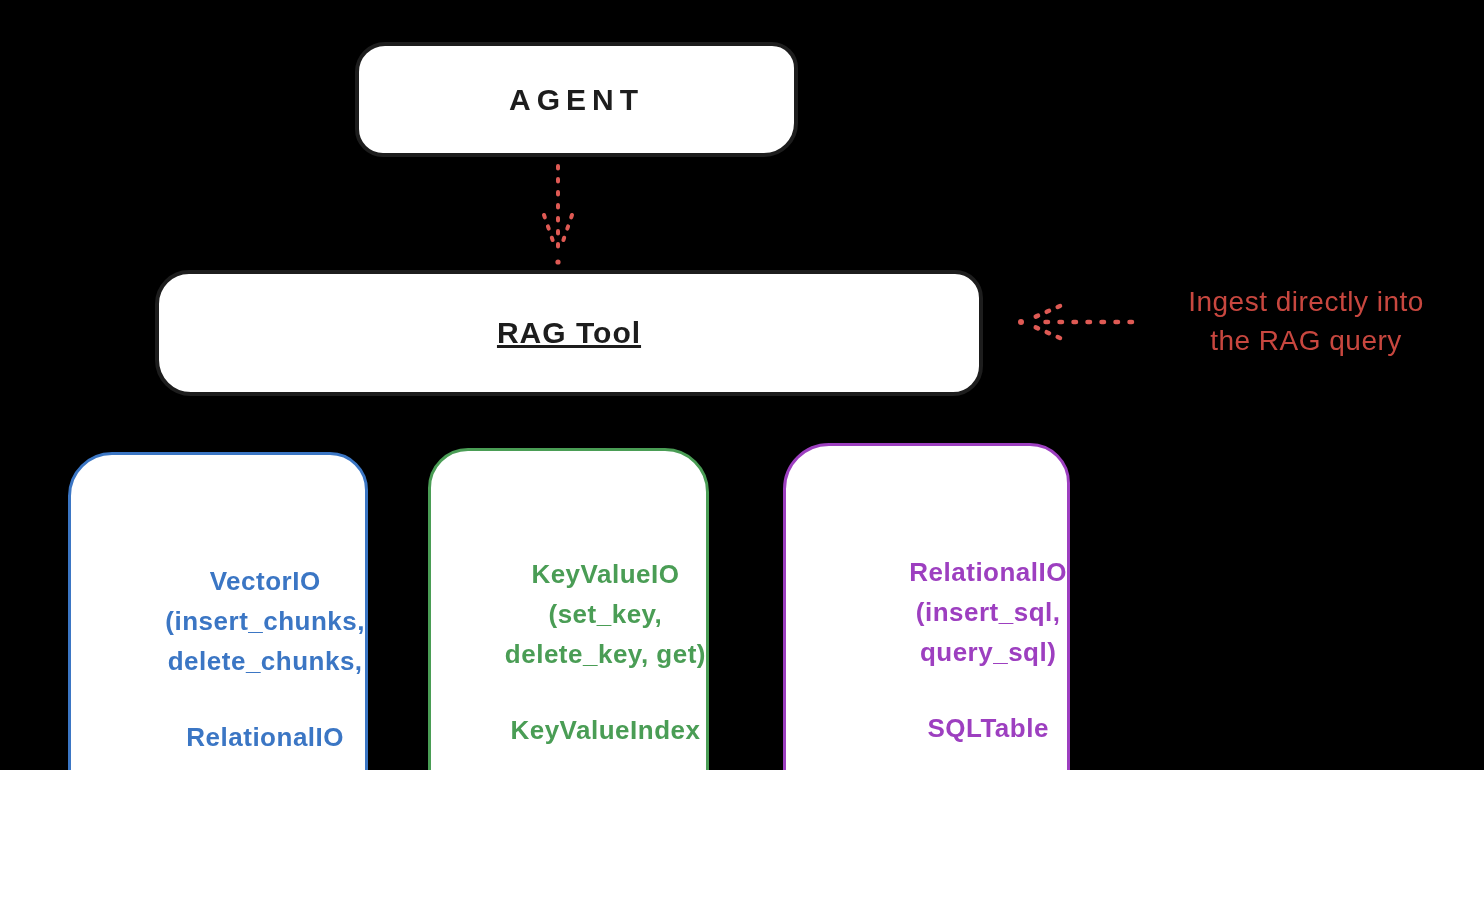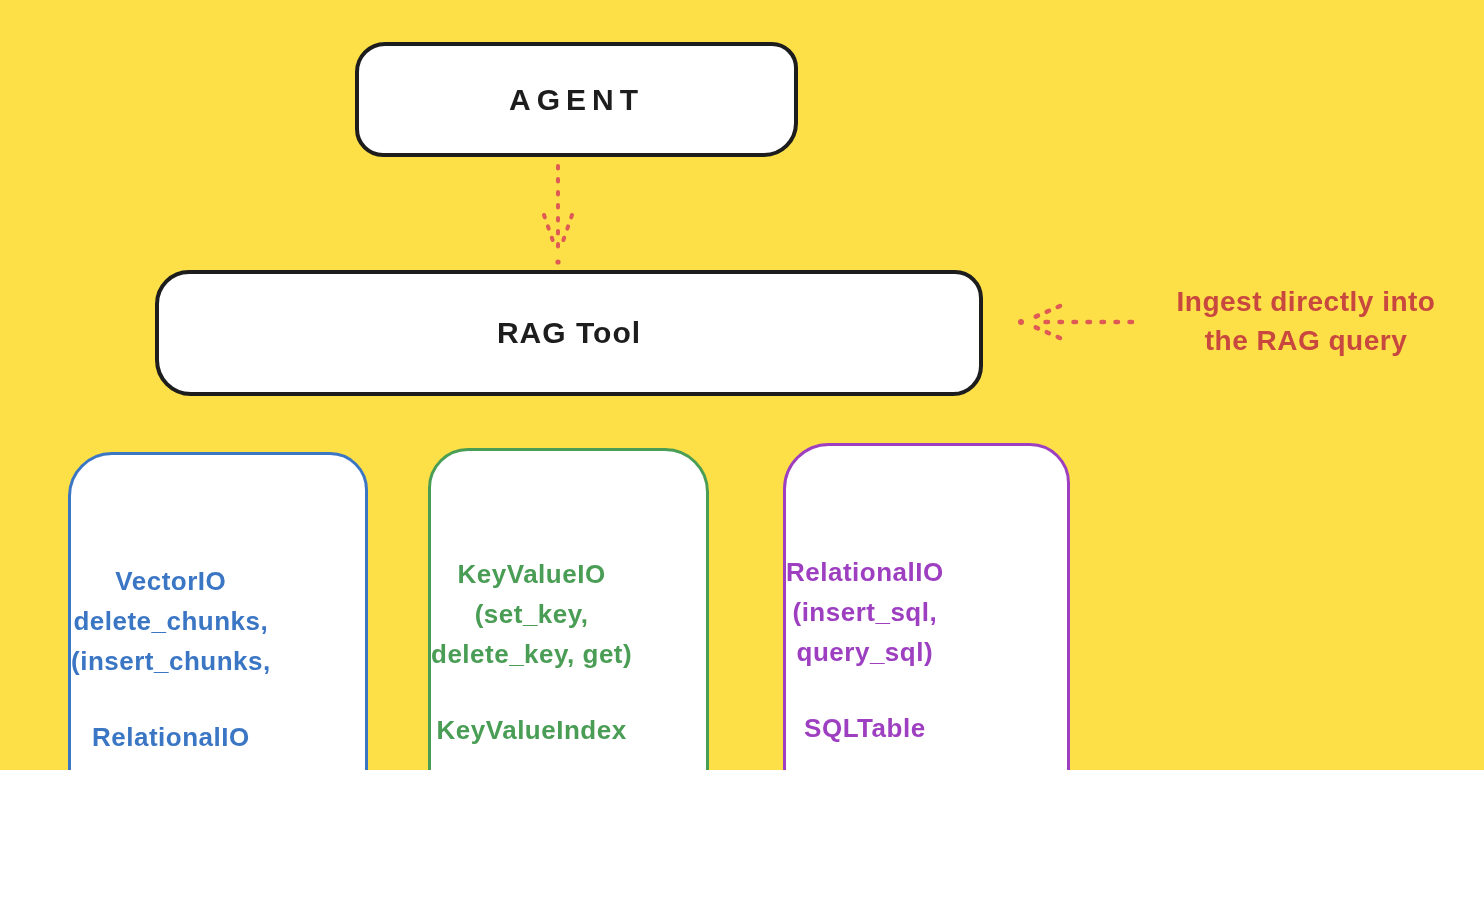--- a/index.html
+++ b/index.html
@@ -4,21 +4,21 @@
 <style>
   html, body {
     margin: 0;
     padding: 0;
     background: #ffffff;
   }
   .canvas {
     position: relative;
     width: 1484px;
     height: 770px;
-    background: #fde047;
+    background: #000000;
     overflow: hidden;
     font-family: "Liberation Sans", sans-serif;
   }
   
   .node {
     position: absolute;
     background: #ffffff;
     border: 4px solid #1d1d1d;
     display: flex;
     align-items: center;
@@ -43,44 +43,45 @@
   .agent-box .node-label { letter-spacing: 6px; }
   .rag-box .node-label { letter-spacing: 1px; }
 
   
   .store-box {
     position: absolute;
     background: #ffffff;
     border: 3.5px solid;
     display: flex;
     align-items: center;
-    justify-content: flex-start;
+    justify-content: flex-end;
     text-align: center;
     box-sizing: border-box;
+    padding-left: 33px;
   }
   .store-box.vector    { left: 68px;  top: 452px; width: 300px; height: 414px; border-radius: 44px 38px 46px 40px; }
   .store-box.keyvalue  { left: 428px; top: 448px; width: 281px; height: 408px; border-radius: 40px 44px 38px 46px; }
   .store-box.relational{ left: 783px; top: 443px; width: 287px; height: 413px; border-radius: 46px 40px 44px 38px; }
 
   .store-text {
     font-size: 26px;
     font-weight: bold;
     line-height: 40px;
     letter-spacing: 0.5px;
   }
   .store-index { margin-top: 36px; }
 
   
   .annotation {
     position: absolute;
     left: 1138px; top: 282px;
     width: 336px;
     text-align: center;
     font-size: 28px;
-    font-weight: bold;
+    font-weight: normal;
     line-height: 39px;
     letter-spacing: 0.5px;
   }
 
   .arrow-svg { position: absolute; }
   .arrow-down-svg { left: 535px; top: 161px; }
   .arrow-left-svg { left: 1012px; top: 299px; }
 </style>
 </head>
 <body>
@@ -92,41 +93,41 @@
   </div>
 
   <svg class="arrow-svg arrow-down-svg" width="46" height="108" viewBox="0 0 46 108">
     <line x1="23" y1="5" x2="23" y2="90" fill="none" stroke-width="4" stroke-linecap="round" stroke-dasharray="2.5 10.5" stroke="#df5a54"></line>
     <line x1="9" y1="54" x2="20" y2="86" fill="none" stroke-width="4" stroke-linecap="round" stroke-dasharray="2.5 9.5" stroke="#df5a54"></line>
     <line x1="37" y1="54" x2="26" y2="86" fill="none" stroke-width="4" stroke-linecap="round" stroke-dasharray="2.5 9.5" stroke="#df5a54"></line>
     <circle cx="23" cy="101" r="2.6" fill="#df5a54"></circle>
   </svg>
 
   <div class="node rag-box" style="border-color: rgb(29, 29, 29);">
-    <span class="node-label" style="color: rgb(29, 29, 29);">RAG Tool</span>
+    <span class="node-label" style="color: rgb(29, 29, 29); text-decoration: underline;">RAG Tool</span>
   </div>
 
   <svg class="arrow-svg arrow-left-svg" width="128" height="46" viewBox="0 0 128 46">
     <line x1="120" y1="23" x2="26" y2="23" fill="none" stroke-width="4.5" stroke-linecap="round" stroke-dasharray="2.5 11.5" stroke="#df5a54"></line>
     <line x1="48" y1="7" x2="16" y2="21" fill="none" stroke-width="4.5" stroke-linecap="round" stroke-dasharray="2.5 9.5" stroke="#df5a54"></line>
     <line x1="48" y1="39" x2="16" y2="25" fill="none" stroke-width="4.5" stroke-linecap="round" stroke-dasharray="2.5 9.5" stroke="#df5a54"></line>
     <circle cx="9" cy="23" r="3" fill="#df5a54"></circle>
   </svg>
 
   <div class="annotation" style="color: rgb(200, 71, 63);">
     <div>Ingest directly into</div>
     <div>the RAG query</div>
   </div>
 
   <div class="store-box vector" style="border-color: rgb(59, 118, 196);">
     <div class="store-text" style="color: rgb(59, 118, 196);">
       <div>
         <div>VectorIO</div>
+        <div>(insert_chunks,</div>
         <div>delete_chunks,</div>
-        <div>(insert_chunks,</div>
       </div>
       <div class="store-index">RelationalIO</div>
     </div>
   </div>
 
   <div class="store-box keyvalue" style="border-color: rgb(74, 157, 85);">
     <div class="store-text" style="color: rgb(74, 157, 85);">
       <div>
         <div>KeyValueIO</div>
         <div>(set_key,</div>

